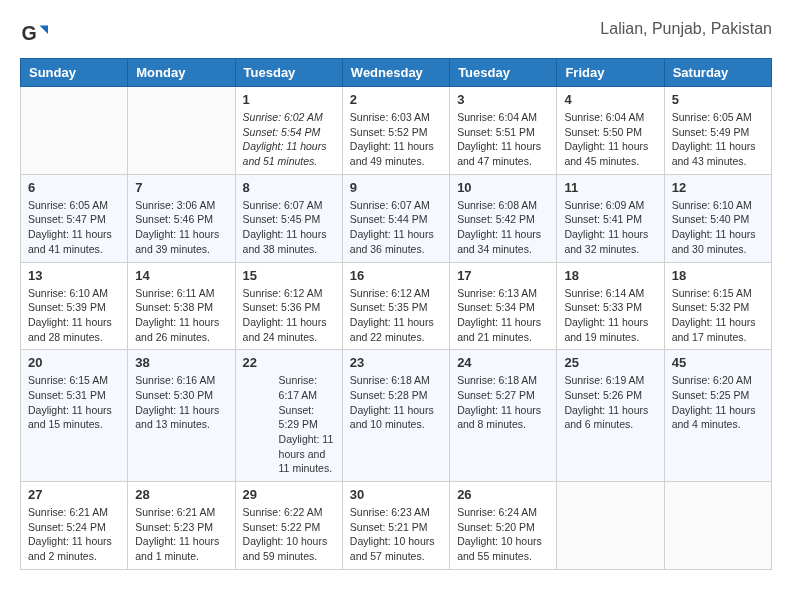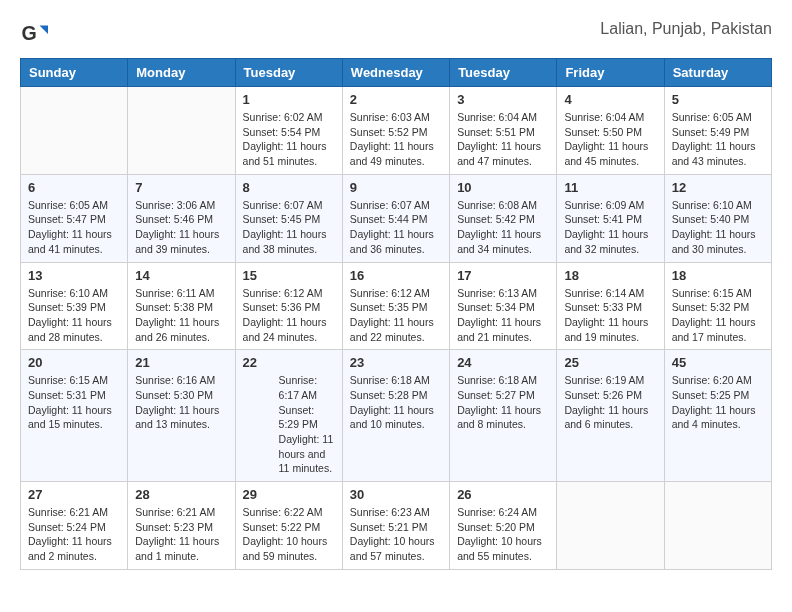--- a/index.html
+++ b/index.html
@@ -114,21 +114,21 @@
         <th>Friday</th>
         <th>Saturday</th>
       </tr>
   </thead>
   <tbody id="calendar-body">
   <tr>
         <td class="empty-cell"></td>
         <td class="empty-cell"></td>
         <td>
           <div class="day-number">1</div>
-          <div class="day-info" style="white-space: pre-line;">Sunrise: 6:02 AM
+          <div class="day-info" style="white-space: pre-line; font-style: italic;">Sunrise: 6:02 AM
 Sunset: 5:54 PM
 Daylight: 11 hours and 51 minutes.</div>
         </td>
         <td>
           <div class="day-number">2</div>
           <div class="day-info" style="white-space: pre-line;">Sunrise: 6:03 AM
 Sunset: 5:52 PM
 Daylight: 11 hours and 49 minutes.</div>
         </td>
         <td>
@@ -239,21 +239,21 @@
         </td>
       </tr>
       <tr>
         <td>
           <div class="day-number">20</div>
           <div class="day-info" style="white-space: pre-line;">Sunrise: 6:15 AM
 Sunset: 5:31 PM
 Daylight: 11 hours and 15 minutes.</div>
         </td>
         <td>
-          <div class="day-number">21</div>
+          <div class="day-number">38</div>
           <div class="day-info" style="white-space: pre-line;">Sunrise: 6:16 AM
 Sunset: 5:30 PM
 Daylight: 11 hours and 13 minutes.</div>
         </td>
         <td>
           <div class="day-number">22</div>
           <div class="day-info" style="white-space: pre-line; margin-left: 36px;">Sunrise: 6:17 AM
 Sunset: 5:29 PM
 Daylight: 11 hours and 11 minutes.</div>
         </td>

